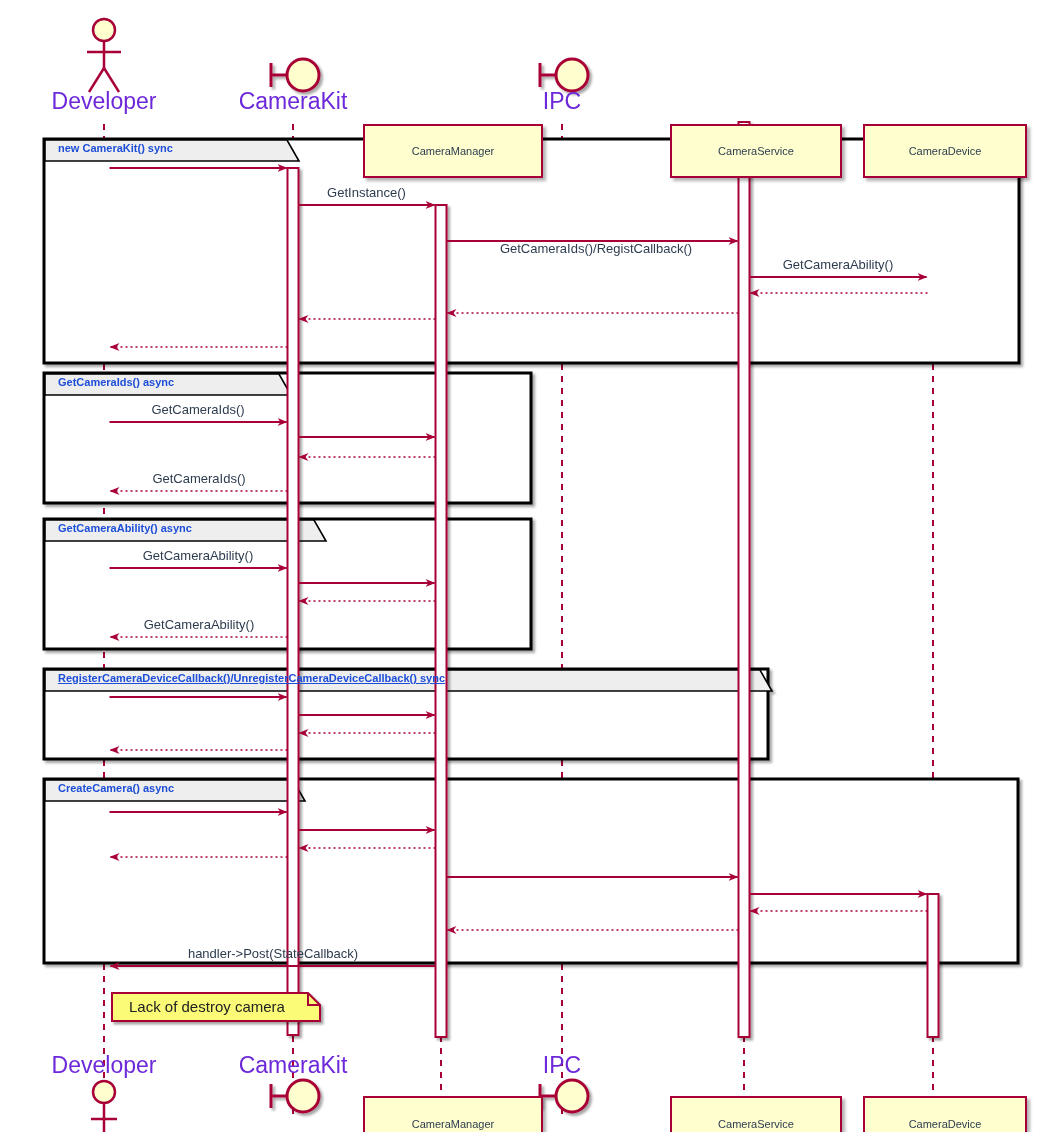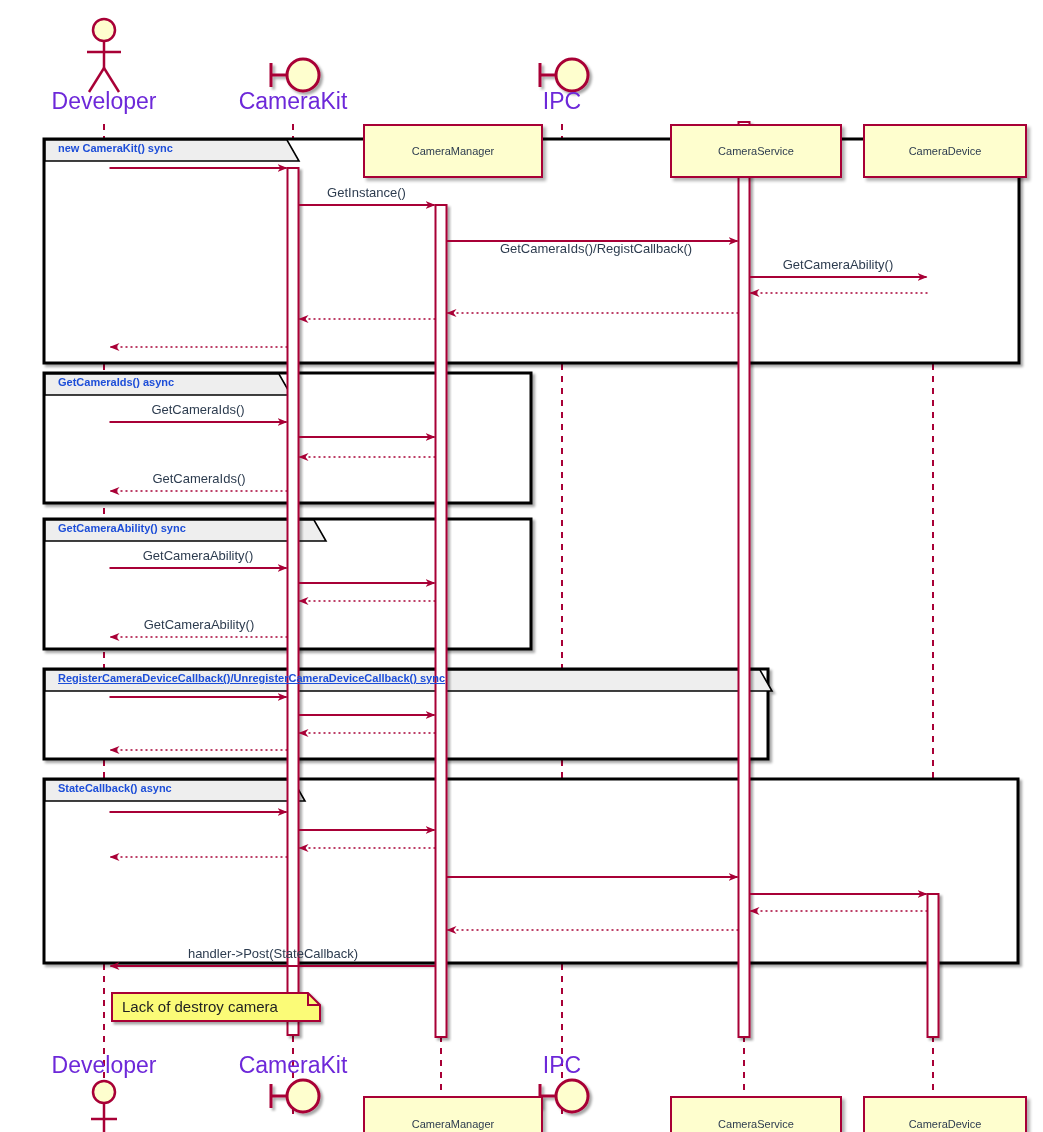--- a/index.html
+++ b/index.html
@@ -209,38 +209,38 @@
         <g filter="url(#sh)">
           <path d="M112,993 L308,993 L320,1005 L320,1021 L112,1021 Z" fill="#FBFB77" stroke="#A80036" stroke-width="2"></path>
           <path d="M308,993 L308,1005 L320,1005" fill="none" stroke="#A80036" stroke-width="2"></path>
         </g>
       </g>
   </svg>
 
   <div id="overlay">
       <div class="grouphdr" style="left:58px;top:142px;">new CameraKit() sync</div>
       <div class="grouphdr" style="left:58px;top:376px;">GetCameraIds() async</div>
-      <div class="grouphdr" style="left:58px;top:522px;">GetCameraAbility() sync</div>
+      <div class="grouphdr" style="left:58px;top:522px;">GetCameraAbility() async</div>
       <div class="grouphdr" style="left:58px;top:672px;text-decoration:underline;">RegisterCameraDeviceCallback()/UnregisterCameraDeviceCallback() sync</div>
-      <div class="grouphdr" style="left:58px;top:782px;">StateCallback() async</div>
+      <div class="grouphdr" style="left:58px;top:782px;">CreateCamera() async</div>
       <div class="msglabel" style="left:366.5px;top:185px;transform:translateX(-50%);">GetInstance()</div>
       <div class="msglabel" style="left:596px;top:221px;transform:translateX(-50%);margin-top:20px;">GetCameraIds()/RegistCallback()</div>
       <div class="msglabel" style="left:838px;top:257px;transform:translateX(-50%);">GetCameraAbility()</div>
       <div class="msglabel" style="left:198px;top:402px;transform:translateX(-50%);">GetCameraIds()</div>
       <div class="msglabel" style="left:199px;top:471px;transform:translateX(-50%);">GetCameraIds()</div>
       <div class="msglabel" style="left:198px;top:548px;transform:translateX(-50%);">GetCameraAbility()</div>
       <div class="msglabel" style="left:199px;top:617px;transform:translateX(-50%);">GetCameraAbility()</div>
       <div class="msglabel" style="left:273px;top:946px;transform:translateX(-50%);text-align:right;">handler-&gt;Post(StateCallback)</div>
       <div class="plabel" style="left:104px;top:88px;transform:translateX(-50%);">Developer</div>
       <div class="plabel" style="left:293px;top:88px;transform:translateX(-50%);">CameraKit</div>
       <div class="plabel" style="left:562px;top:88px;transform:translateX(-50%);">IPC</div>
       <div class="pbox" style="left:363px;top:76px;width:156px;height:30px;">CameraManager</div>
       <div class="pbox" style="left:670px;top:76px;width:148px;height:30px;">CameraService</div>
       <div class="pbox" style="left:863px;top:76px;width:140px;height:30px;">CameraDevice</div>
       <div class="plabel" style="left:104px;top:1052px;transform:translateX(-50%);">Developer</div>
       <div class="plabel" style="left:293px;top:1052px;transform:translateX(-50%);">CameraKit</div>
       <div class="plabel" style="left:562px;top:1052px;transform:translateX(-50%);">IPC</div>
       <div class="pbox" style="left:363px;top:1048px;width:156px;height:32px;">CameraManager</div>
       <div class="pbox" style="left:670px;top:1048px;width:148px;height:32px;">CameraService</div>
       <div class="pbox" style="left:863px;top:1048px;width:140px;height:32px;">CameraDevice</div>
-      <div class="notetext" style="left:122px;top:998px;">Lack of destroy camera</div>
+      <div class="notetext" style="left:129px;top:998px;">Lack of destroy camera</div>
     </div>
 </div>
 
 </body></html>

